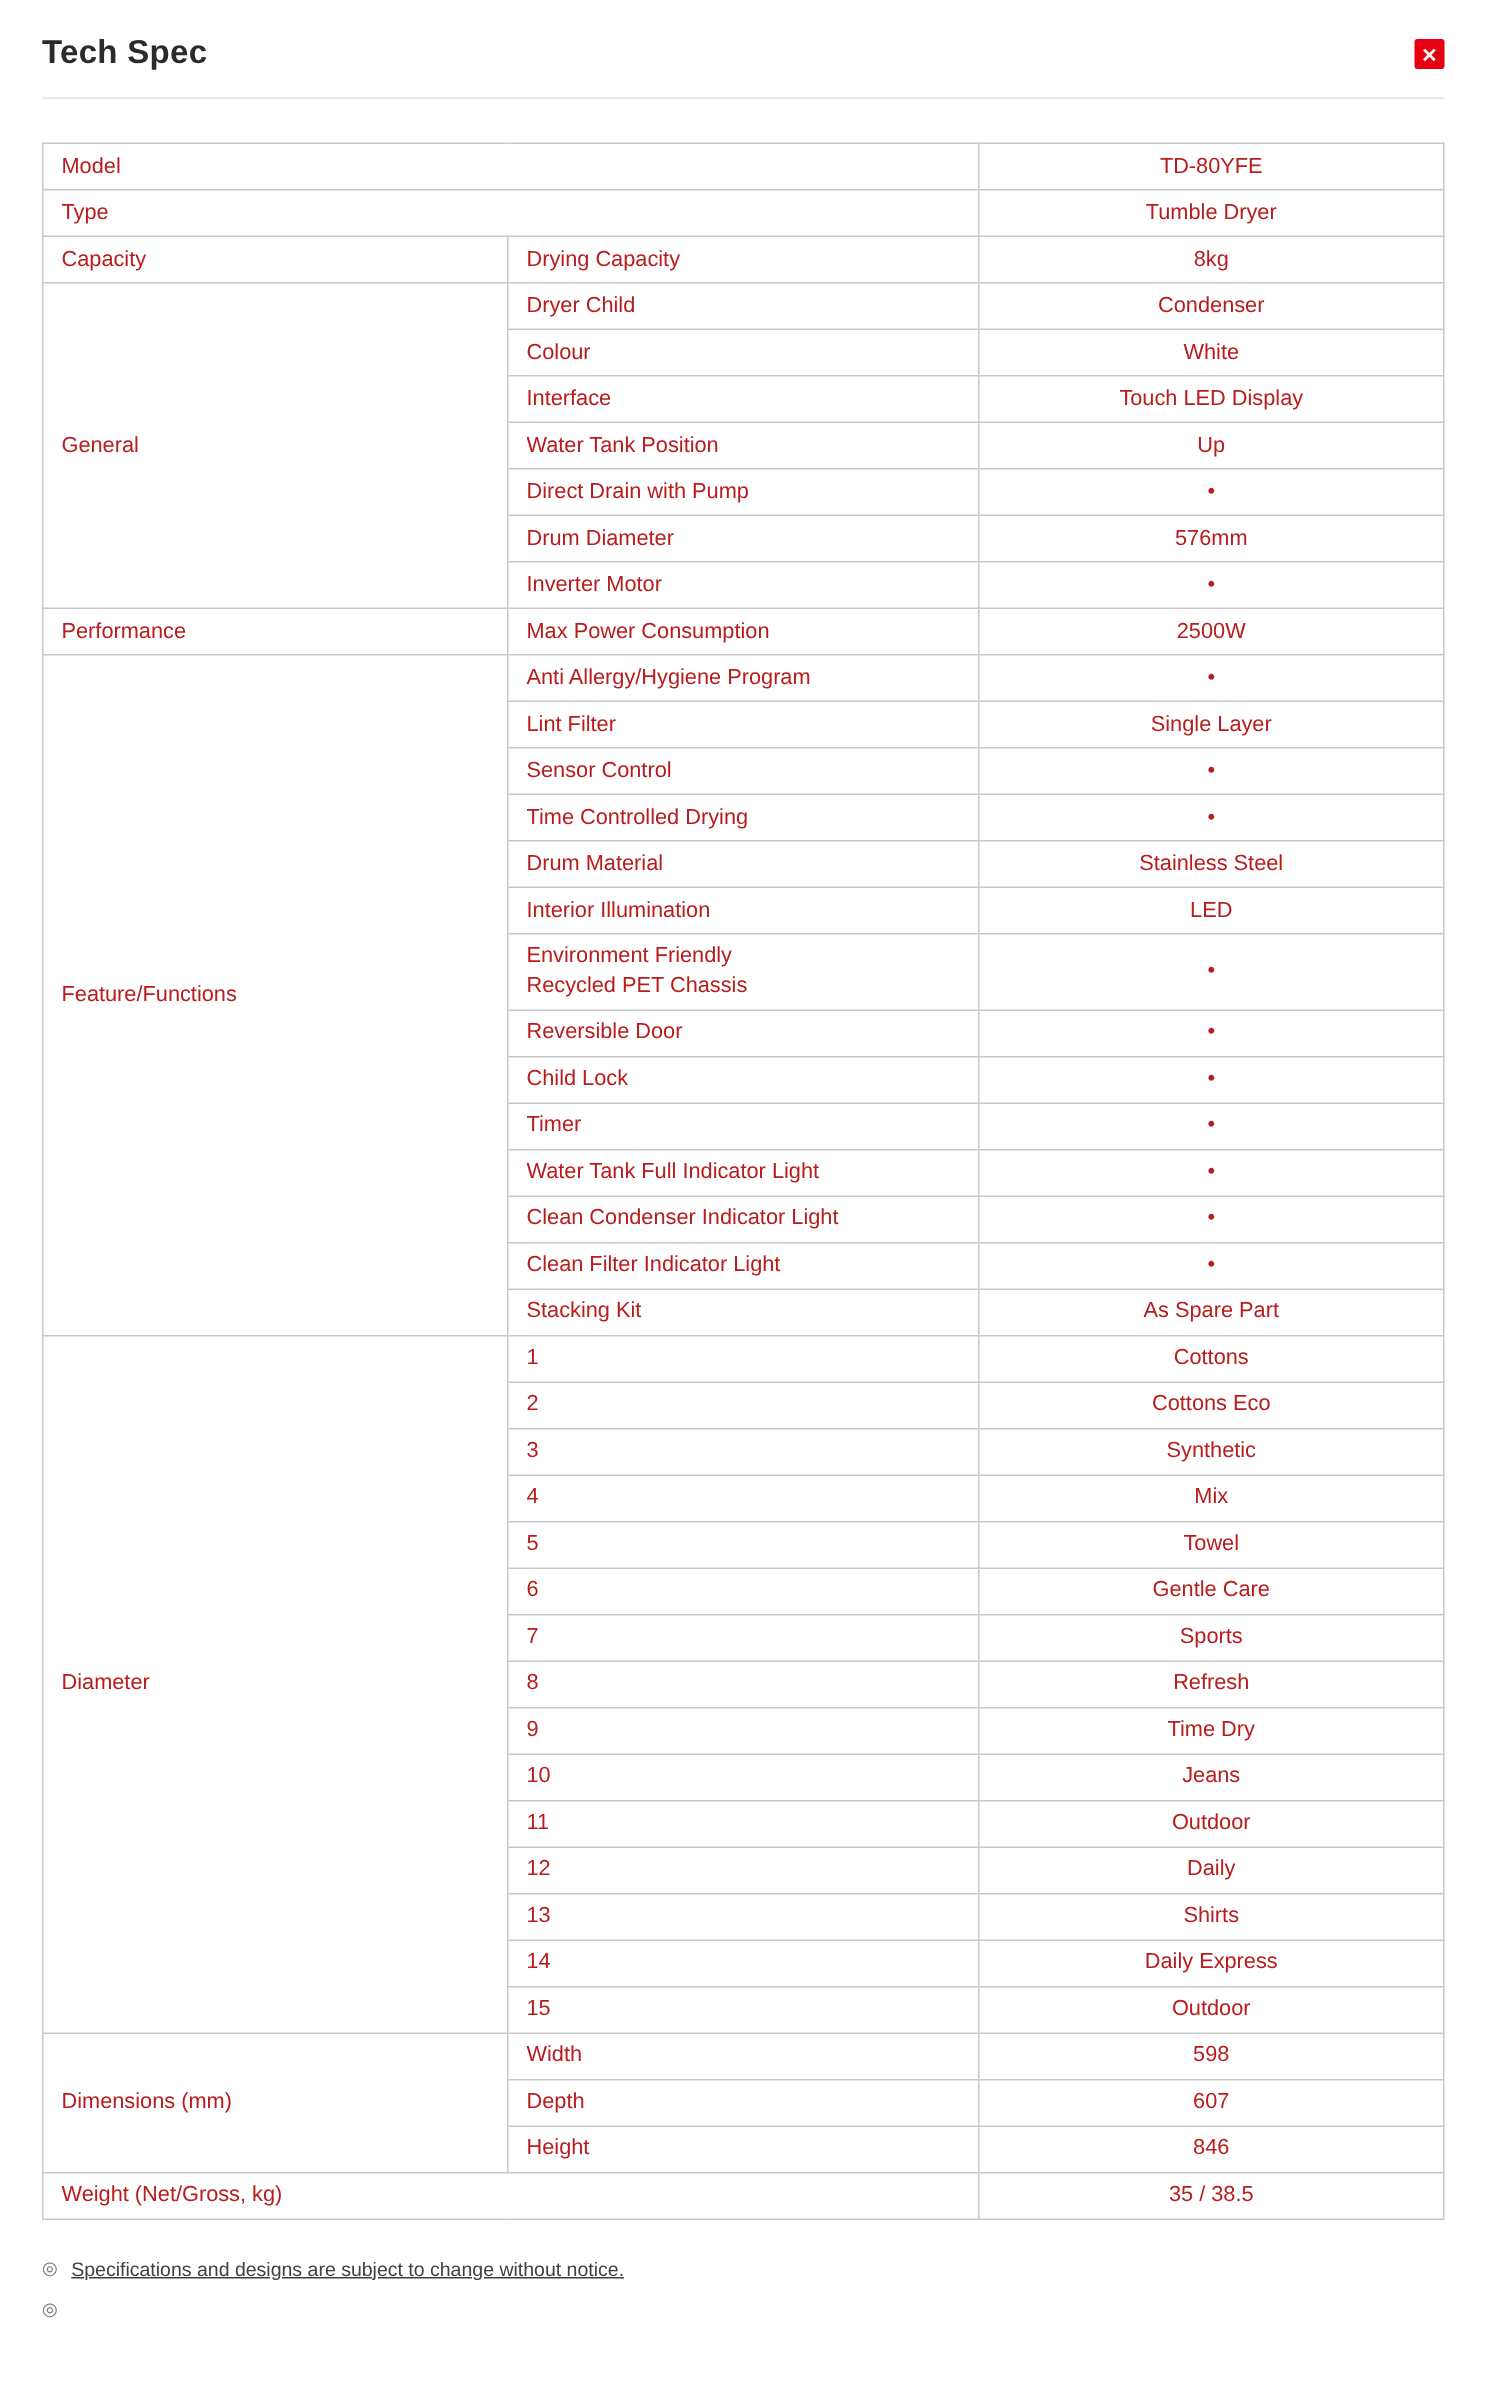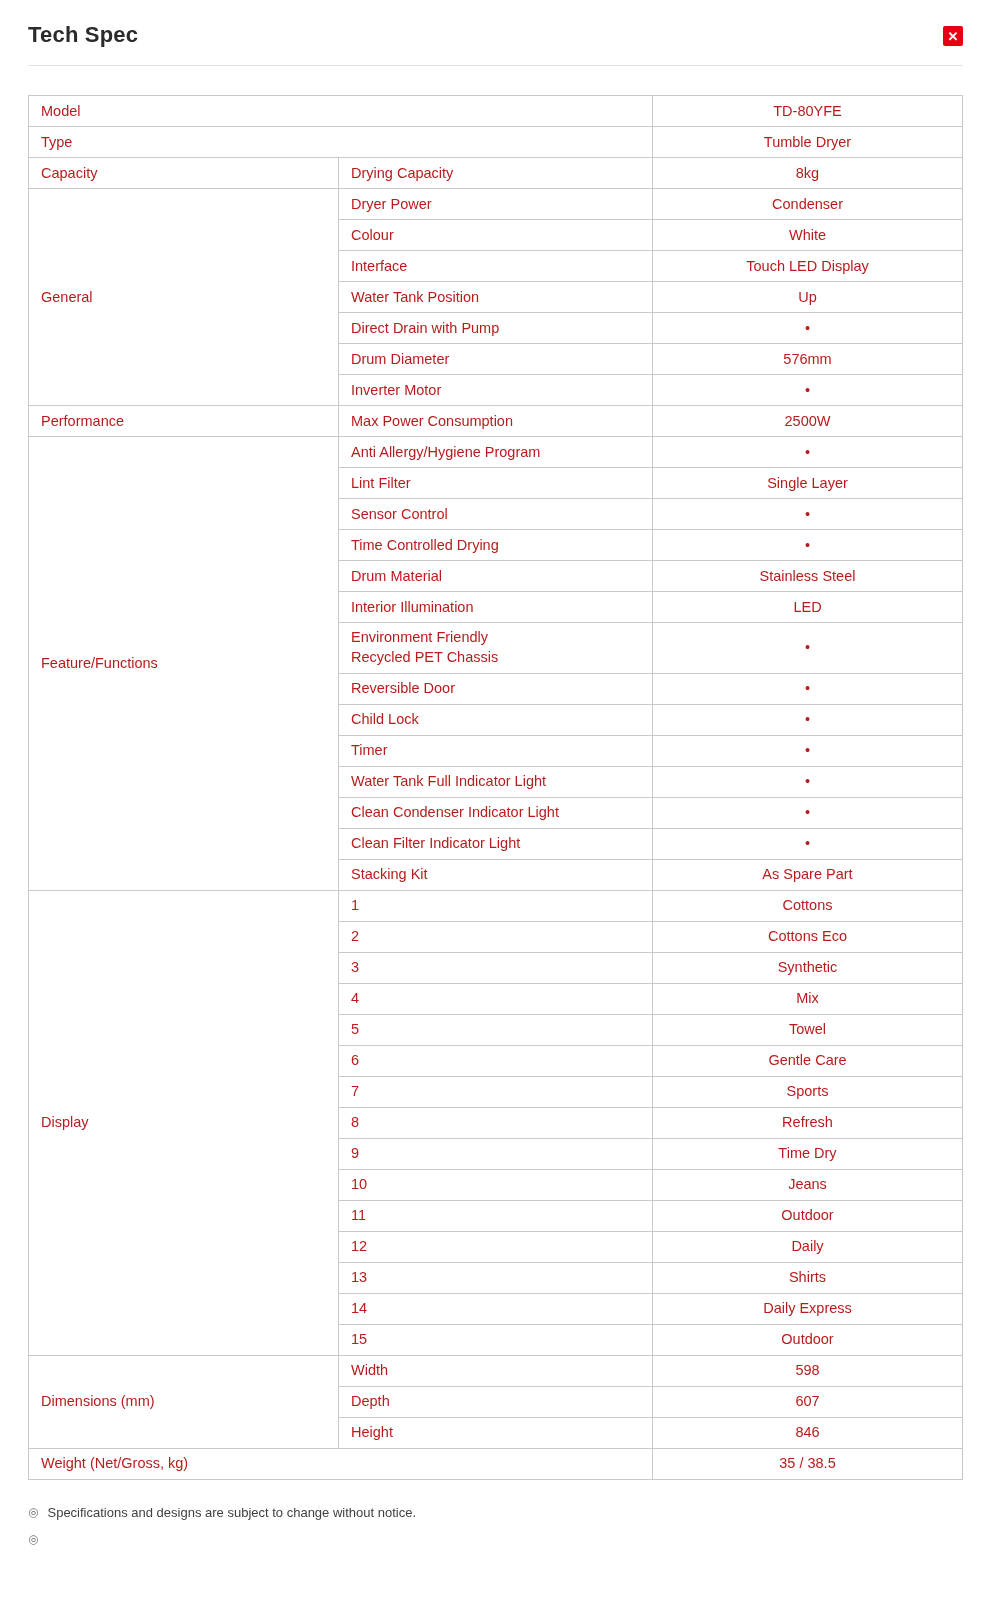--- a/index.html
+++ b/index.html
@@ -80,21 +80,21 @@
     align-items:flex-start;
     gap:9px;
     margin-bottom:10px;
   }
   .footnote-icon {
     color:#6f6f6f;
     font-size:12px;
     line-height:17px;
     flex:0 0 auto;
   }
-  .footnote-text { line-height:17px; }
+  .footnote-text { line-height:17px;text-decoration:underline; }
 </style>
 </head>
 <body>
 
 <div class="page">
 
   <div class="header">
     <h1 class="title">Tech Spec</h1>
     <button class="close-btn">
       <span>✕</span>
@@ -118,21 +118,21 @@
           <td class="cat-cell" rowspan="1" colspan="2">Type</td>
           <td class="value-cell">Tumble Dryer</td>
         </tr>
         <tr>
           <td class="cat-cell" rowspan="1">Capacity</td>
           <td class="label-cell">Drying Capacity</td>
           <td class="value-cell">8kg</td>
         </tr>
         <tr>
           <td class="cat-cell" rowspan="7">General</td>
-          <td class="label-cell">Dryer Power</td>
+          <td class="label-cell">Dryer Child</td>
           <td class="value-cell">Condenser</td>
         </tr>
         <tr>
           <td class="label-cell">Colour</td>
           <td class="value-cell">White</td>
         </tr>
         <tr>
           <td class="label-cell">Interface</td>
           <td class="value-cell">Touch LED Display</td>
         </tr>
@@ -209,21 +209,21 @@
         </tr>
         <tr>
           <td class="label-cell">Clean Filter Indicator Light</td>
           <td class="value-cell">•</td>
         </tr>
         <tr>
           <td class="label-cell">Stacking Kit</td>
           <td class="value-cell">As Spare Part</td>
         </tr>
         <tr>
-          <td class="cat-cell" rowspan="15">Display</td>
+          <td class="cat-cell" rowspan="15">Diameter</td>
           <td class="label-cell">1</td>
           <td class="value-cell">Cottons</td>
         </tr>
         <tr>
           <td class="label-cell">2</td>
           <td class="value-cell">Cottons Eco</td>
         </tr>
         <tr>
           <td class="label-cell">3</td>
           <td class="value-cell">Synthetic</td>

